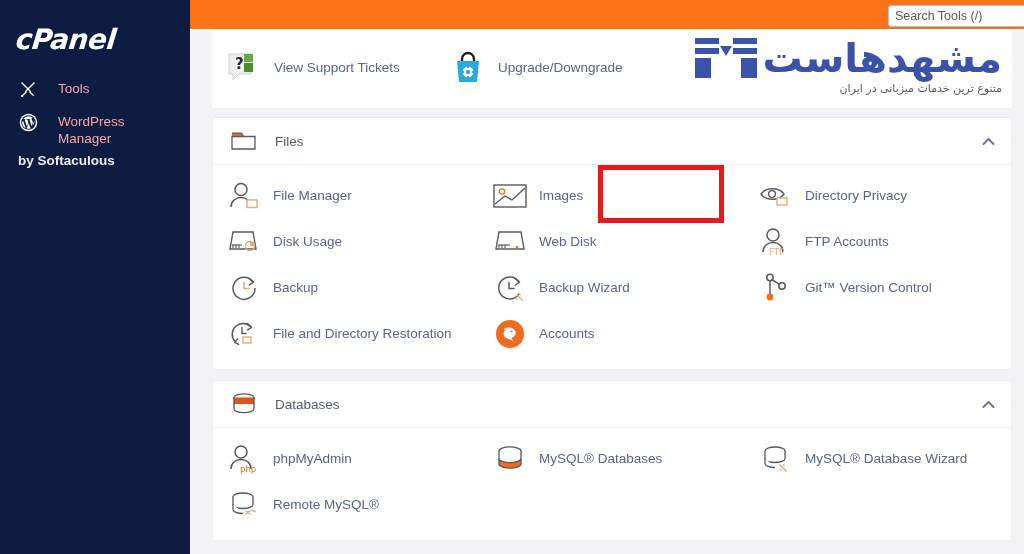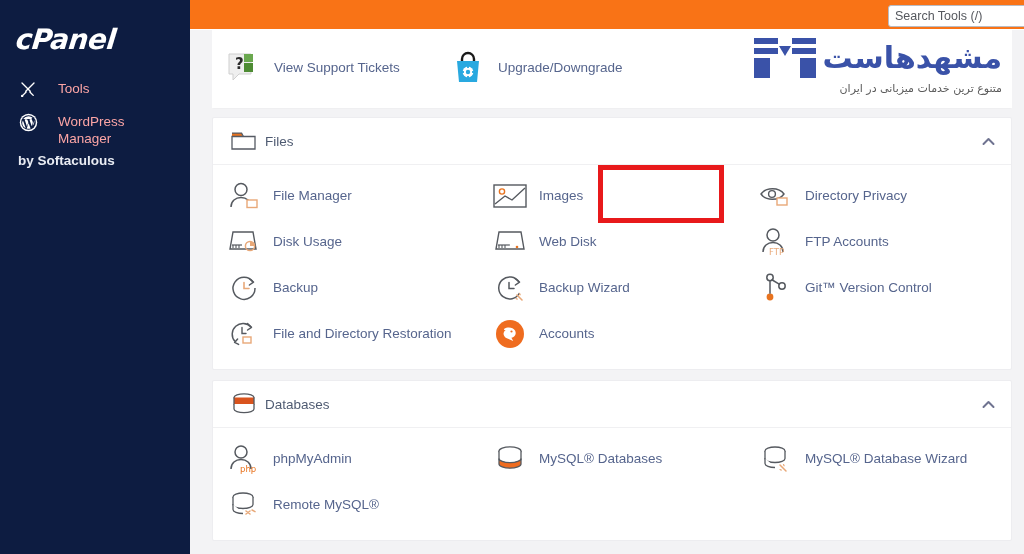--- a/index.html
+++ b/index.html
@@ -136,21 +136,21 @@
     position: relative;
     cursor: pointer;
   }
   .card-header .hdr-ico {
     width: 34px; min-width: 34px; height: 26px;
     display: flex; align-items: center; justify-content: center;
   }
   .card-title {
     font-size: 13.5px;
     color: #4f5b72;
-    margin-left: 4px;
+    margin-left: 14px;
   }
   .chevron {
     position: absolute;
     right: 16px;
     top: 50%;
     transform: translateY(-50%);
     width: 14px; height: 14px;
     display: flex; align-items: center; justify-content: center;
   }
 
@@ -202,21 +202,21 @@
 
   .hoster-logo {
     position: absolute;
     right: 10px;
     top: 6px;
     text-align: right;
     direction: rtl;
   }
   .hoster-name {
     font-family: "DejaVu Sans", sans-serif;
-    font-size: 30px;
+    font-size: 40px;
     font-weight: bold;
     color: #3a52a8;
     letter-spacing: -1px;
     line-height: 34px;
     display: flex;
     align-items: center;
     gap: 6px;
     justify-content: flex-end;
   }
   .hoster-tag {

